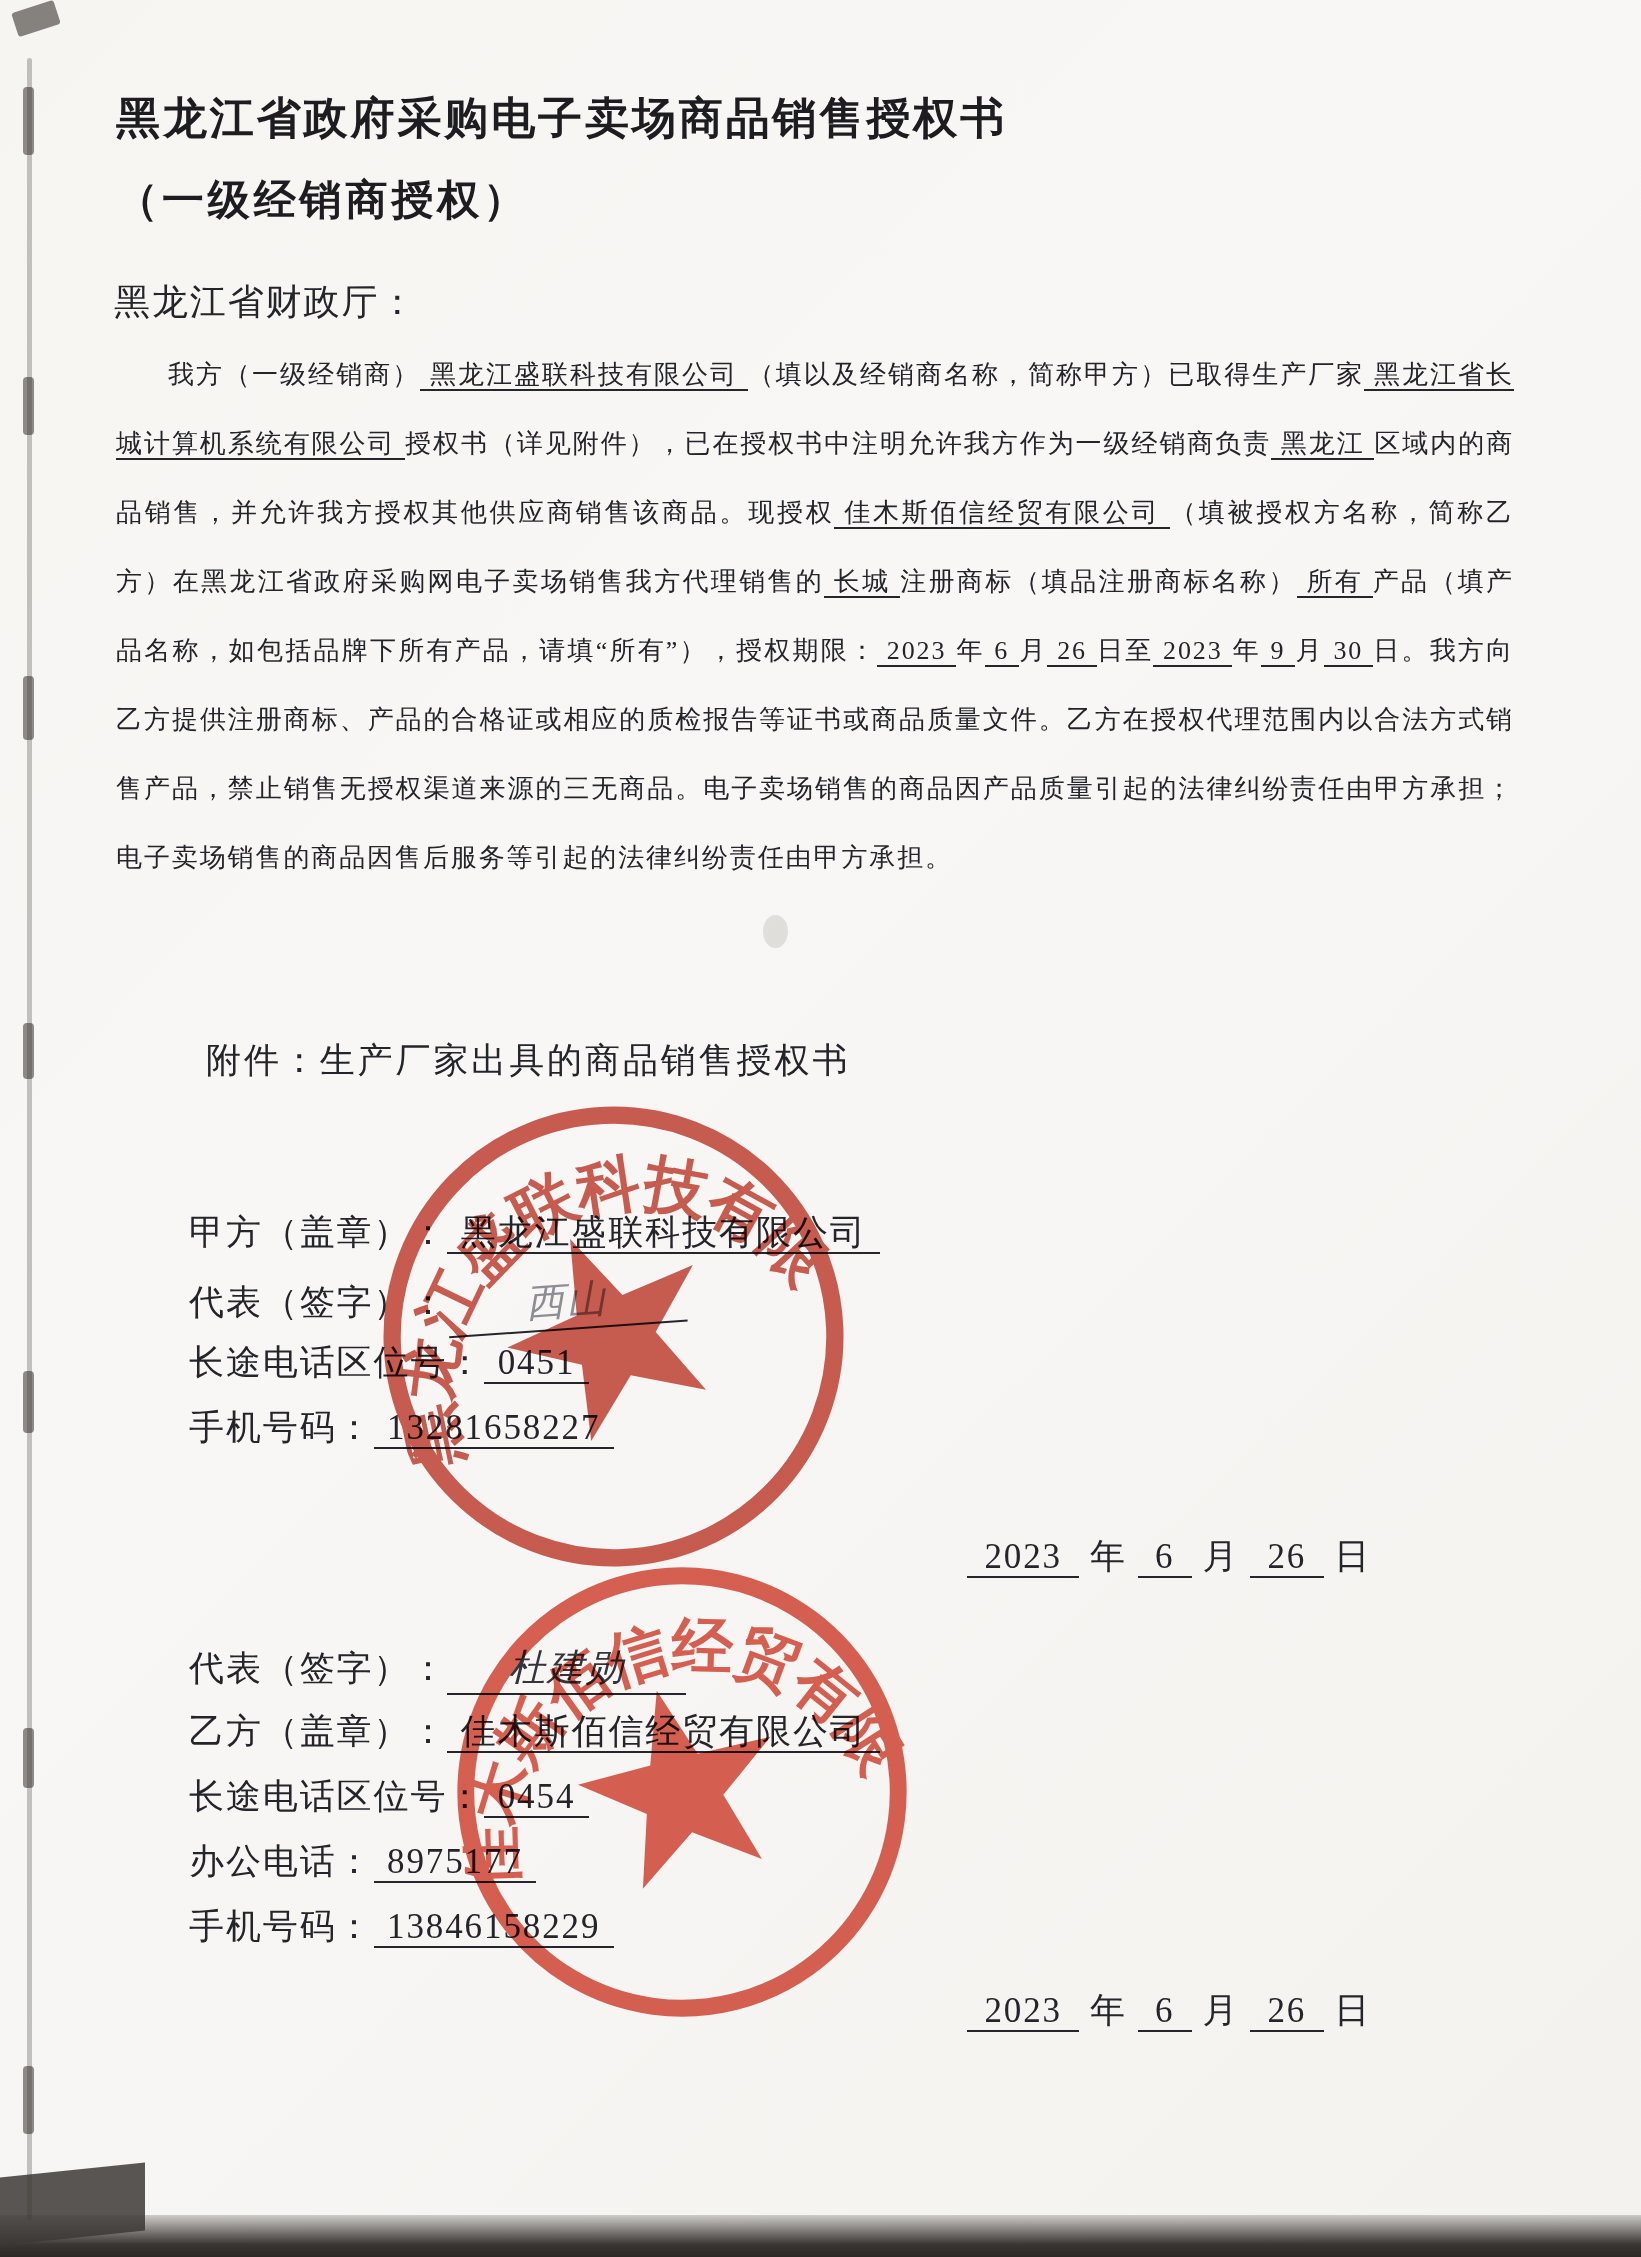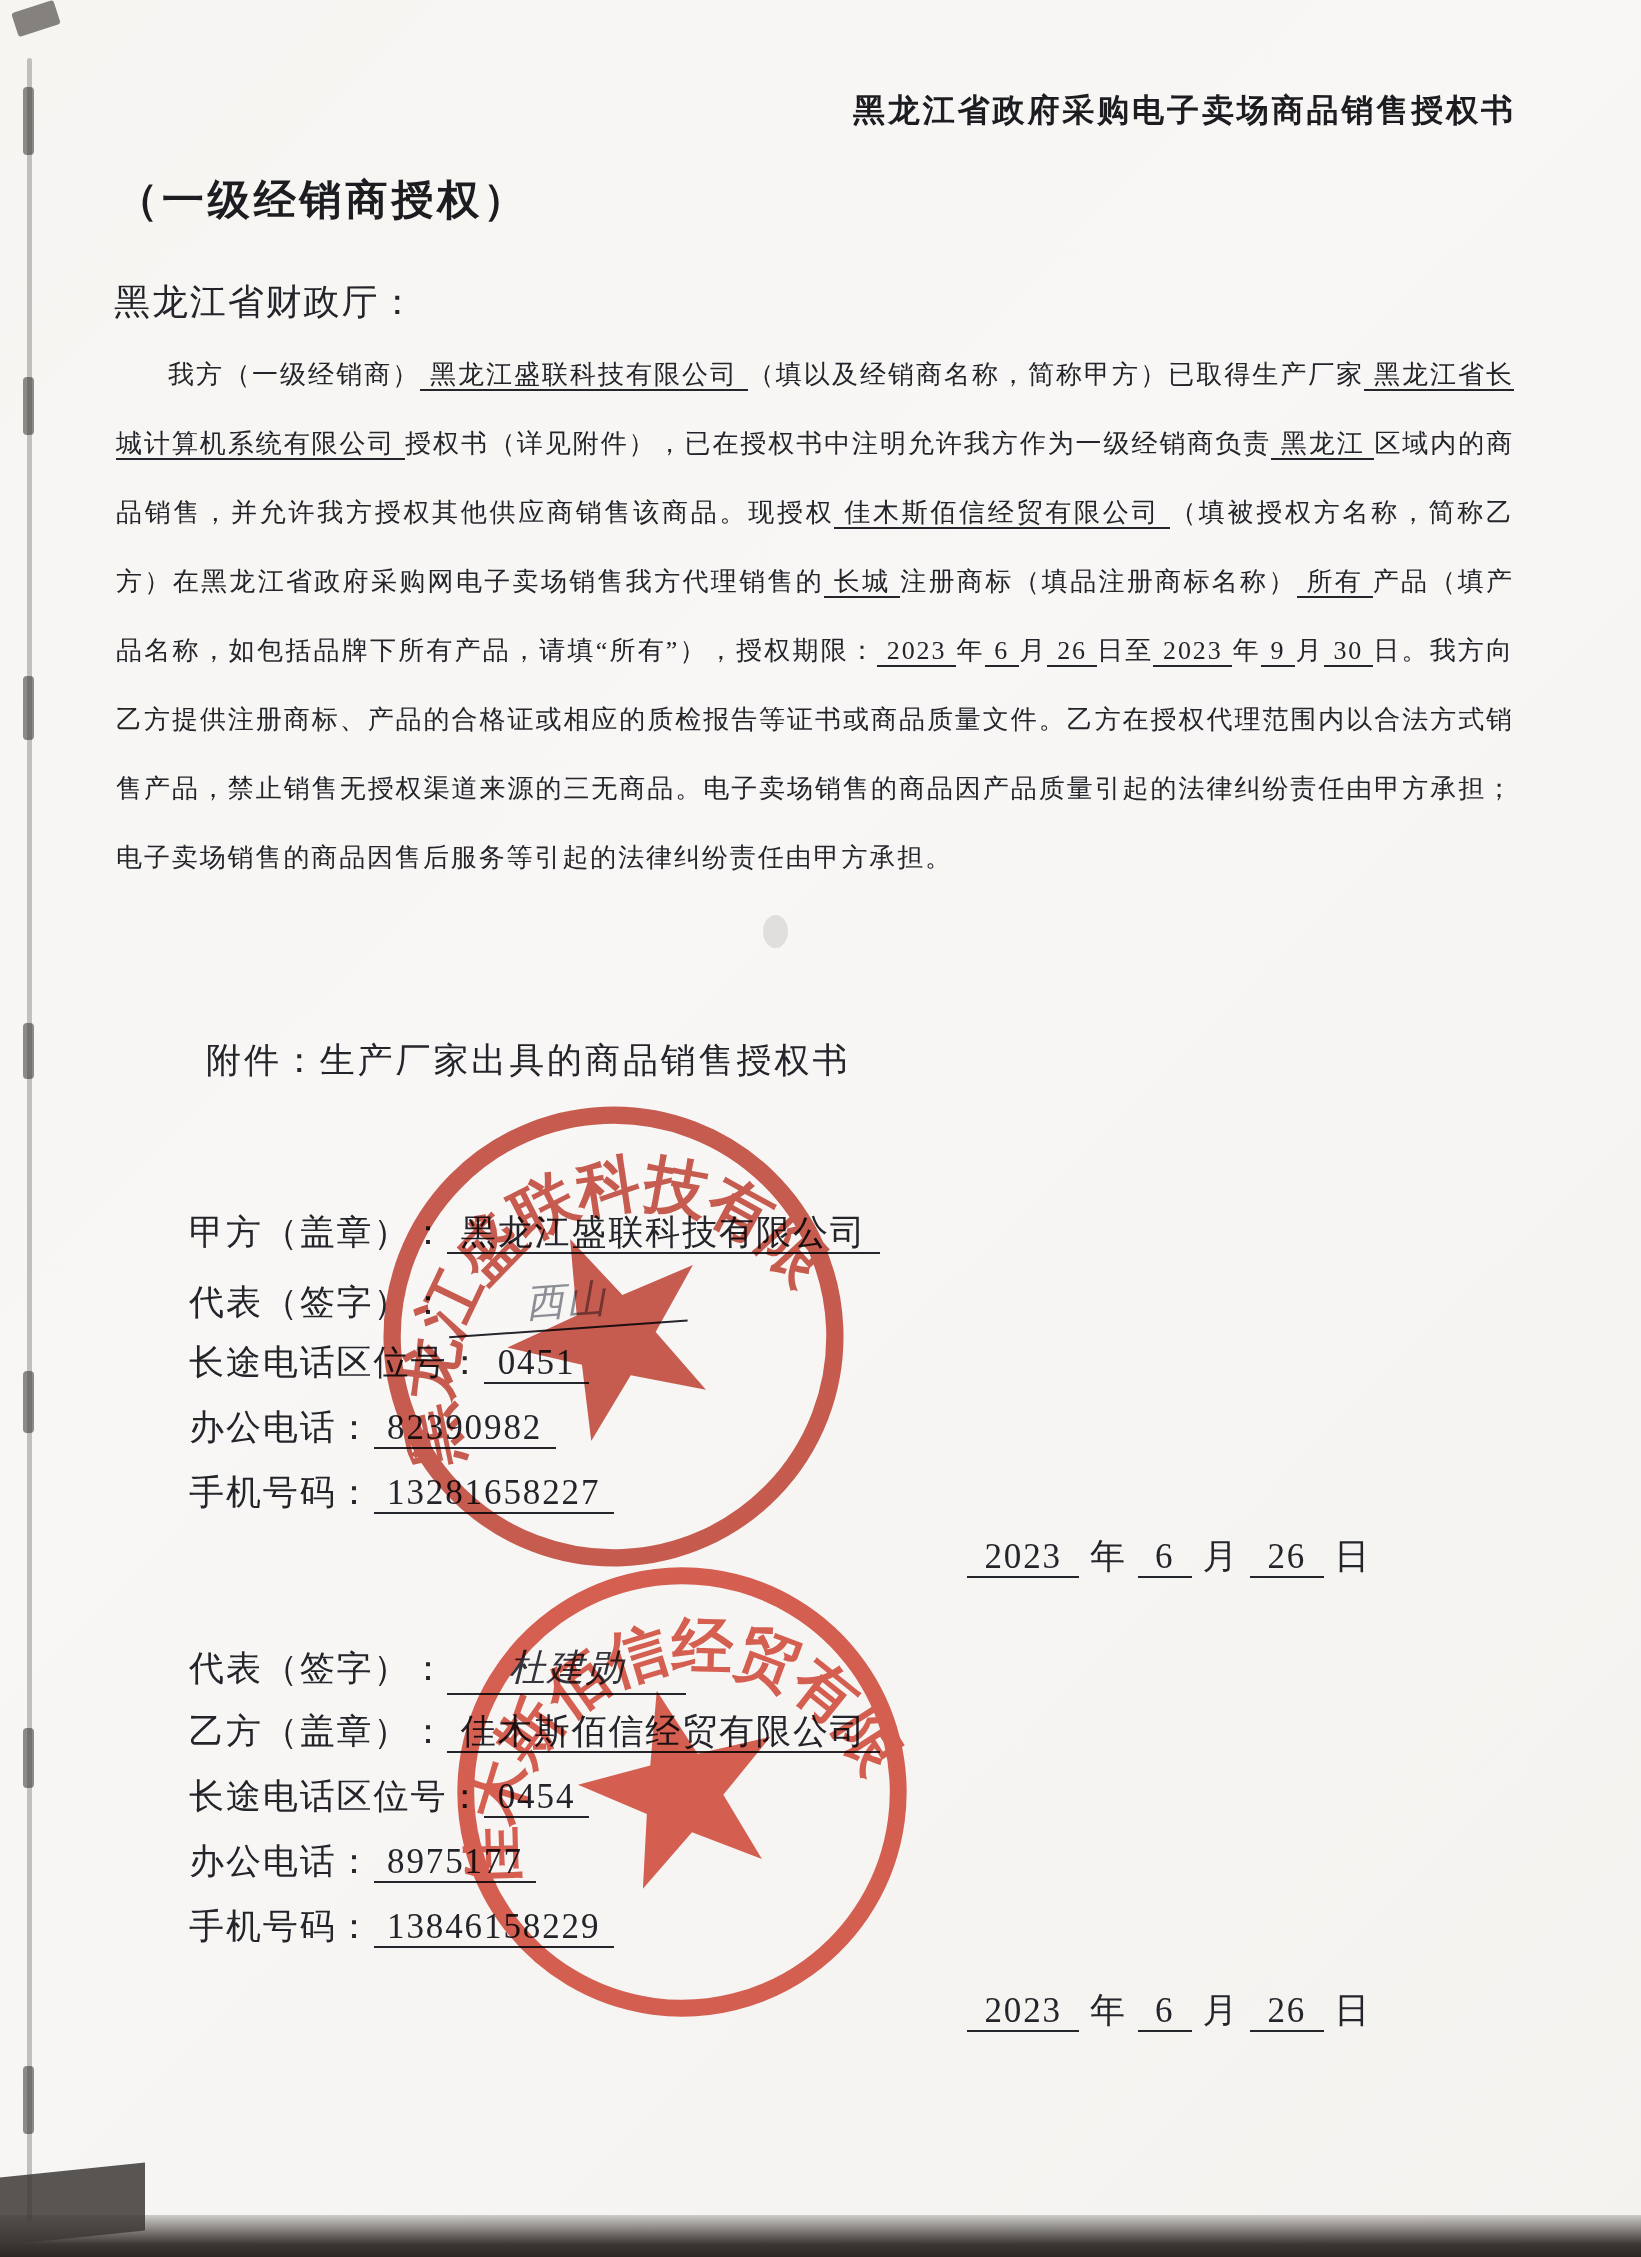--- a/index.html
+++ b/index.html
@@ -16,22 +16,22 @@
   .edge-left-line{position:absolute;left:27px;top:58px;width:4.8px;height:2163px;background:rgba(70,66,62,.30);border-radius:2.9px;}
   .edge-mark{position:absolute;left:23px;width:10.6px;background:rgba(52,48,45,.55);border-radius:3.9px;}
   .edge-bottom{position:absolute;left:0;bottom:0;width:1641px;height:42px;
     background:linear-gradient(180deg,rgba(90,84,78,.25),#3a3634 70%,#2b2826);}
   .corner-bl{position:absolute;left:0;bottom:19.3px;width:145px;height:68px;background:#3c3835;transform:skewY(-6deg);opacity:.85;}
   .corner-tl{position:absolute;left:13.5px;top:5.8px;width:44px;height:25px;background:#55504b;transform:rotate(-18deg);opacity:.7;border-radius:2.9px;}
   .smudge{position:absolute;background:rgba(120,116,110,.18);border-radius:50%;}
 
   .title{
     position:absolute;left:116px;top:89px;width:1400px;
-    text-align:right;font-family:Liberation Serif, serif;
-    font-size:32px;font-weight:700;letter-spacing:2.9px;color:#1c1c21;
+    text-align:left;font-family:Liberation Serif, serif;
+    font-size:44px;font-weight:700;letter-spacing:2.9px;color:#1c1c21;
   }
   .subtitle{
     position:absolute;left:116px;top:172px;width:1400px;
     font-family:"Liberation Sans", sans-serif;
     font-size:42px;font-weight:700;letter-spacing:3.9px;color:#1c1c21;
   }
   .salutation{
     position:absolute;left:114px;top:278px;
     font-size:36px;letter-spacing:1.9px;
   }
@@ -96,23 +96,20 @@
     <div class="row">
       <span>甲方（盖章）：</span><span class="val">黑龙江盛联科技有限公司</span>
     </div>
     <div class="row">
       <span>代表（签字）：</span><span class="val sig sig-a">西山</span>
     </div>
     <div class="row">
       <span>长途电话区位号：</span><span class="val">0451</span>
     </div>
     <div class="row">
-      <span>办公电话：</span><span class="val">82390982</span>
-    </div>
-    <div class="row">
       <span>手机号码：</span><span class="val">13281658227</span>
     </div>
   </div>
 
   <div class="dateline date-a">
     <span class="dval">2023</span>
     <span>年</span>
     <span class="dval">6</span>
     <span>月</span>
     <span class="dval">26</span>

